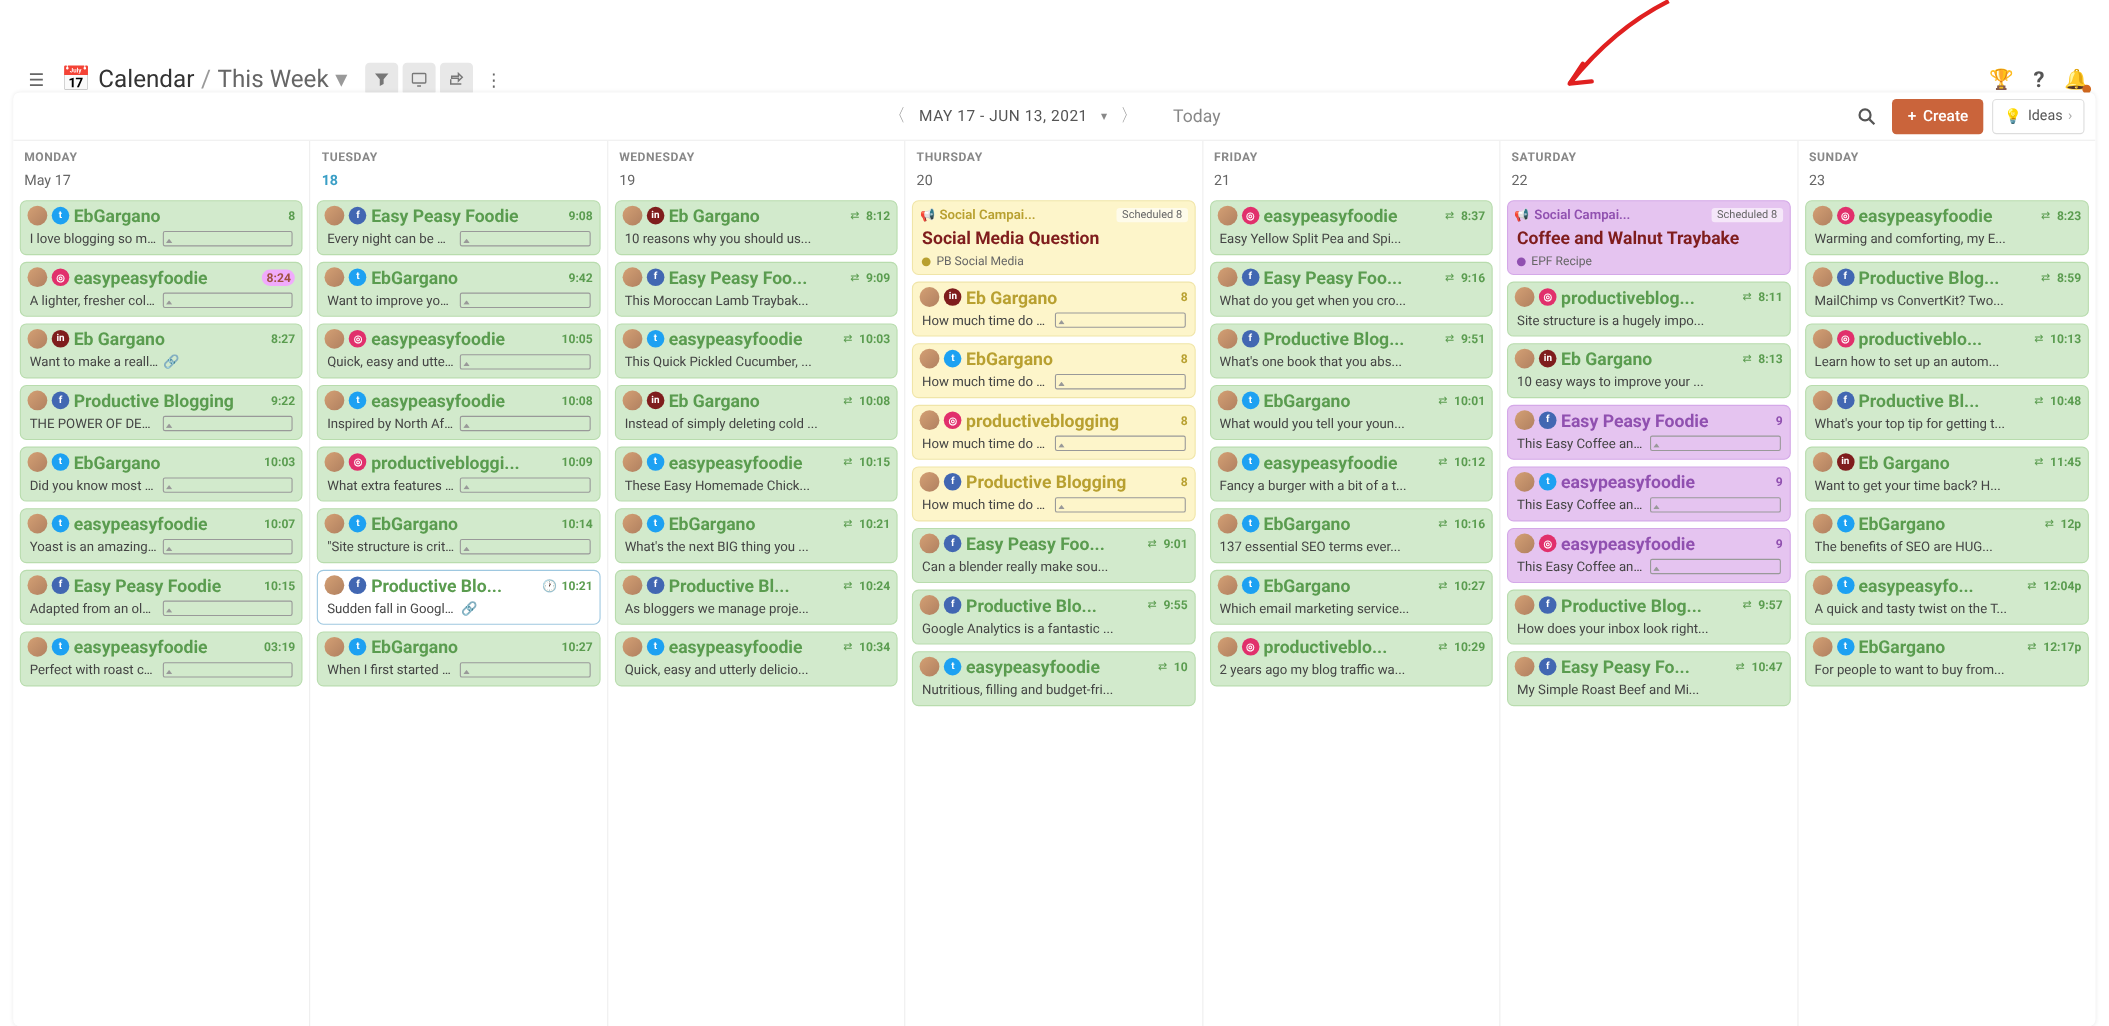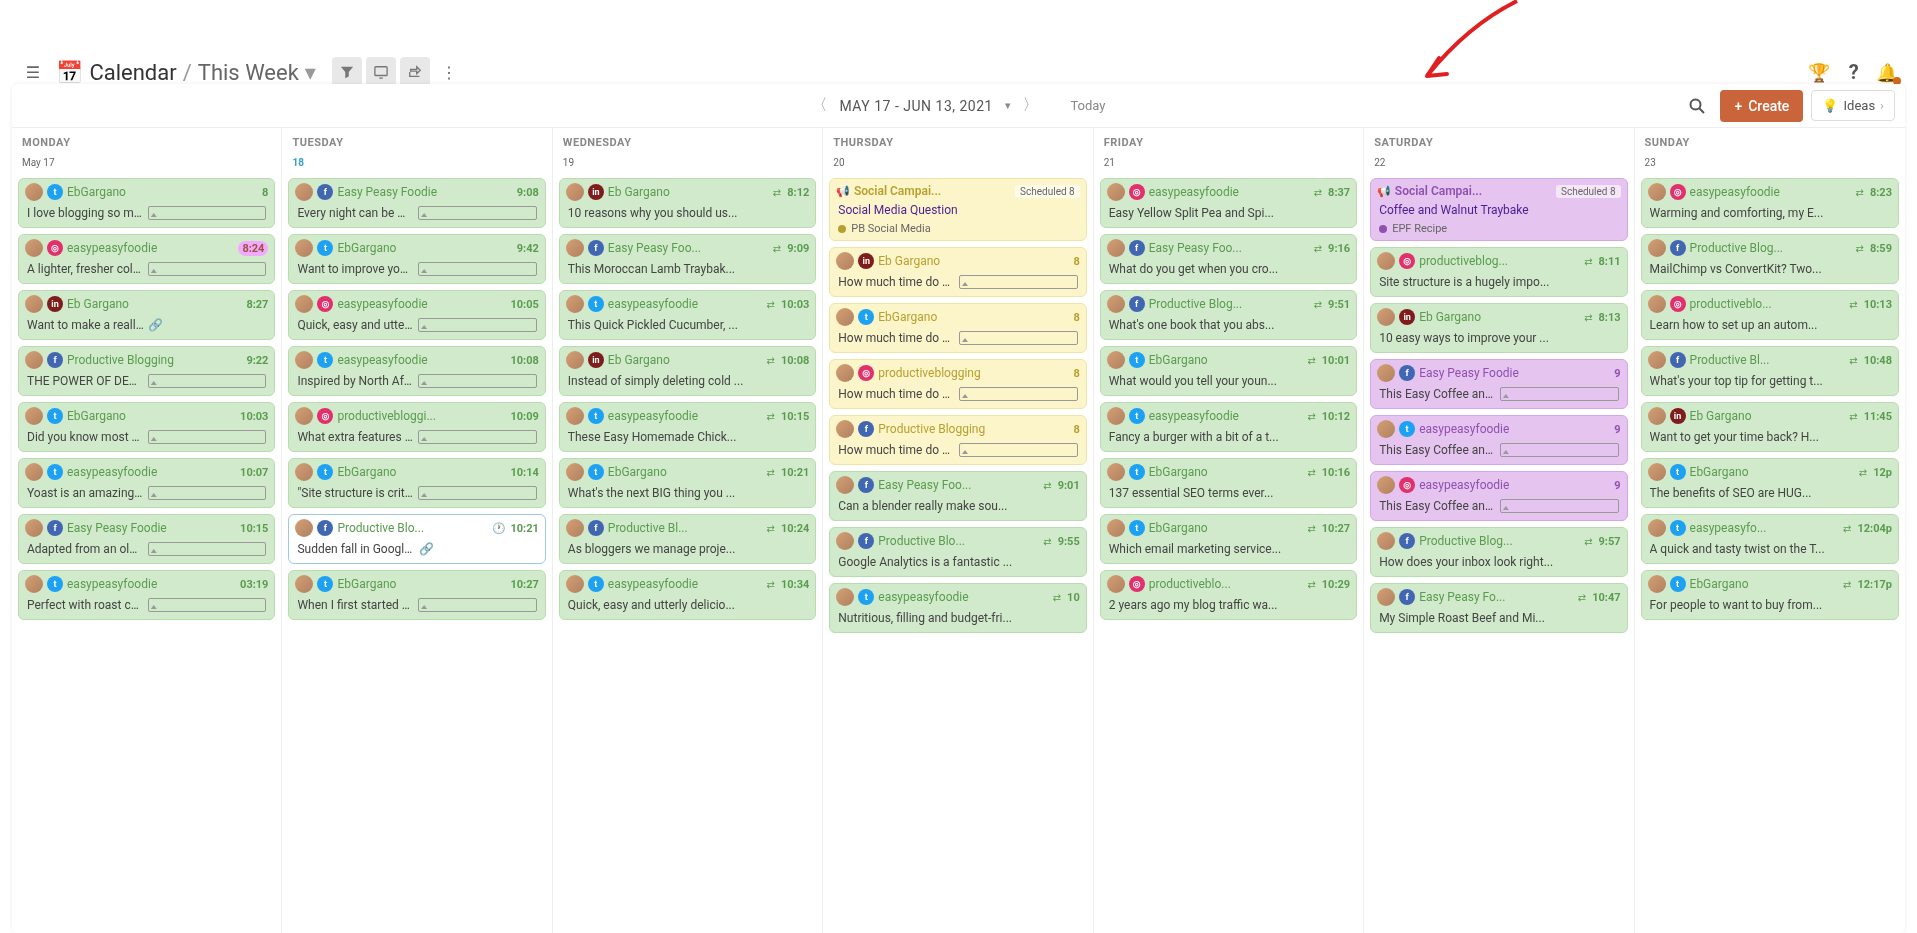--- a/index.html
+++ b/index.html
@@ -12,62 +12,62 @@
 .tool-group{display:flex;gap:4px;margin-left:8px}
 .tool-btn{width:30px;height:30px;background:#e8e8e8;border-radius:4px;display:flex;align-items:center;justify-content:center;color:#666;cursor:pointer}
 .right-icons{margin-left:auto;display:flex;gap:18px;align-items:center;color:#555}
 .bell-wrap{position:relative}
 .bell-dot{position:absolute;right:-2px;bottom:-2px;width:8px;height:8px;background:#d2691e;border-radius:50%}
 .cal-wrap{position:absolute;top:84px;left:12px;right:12px;bottom:0;background:#fff;border-radius:6px;box-shadow:0 0 4px rgba(0,0,0,.08);display:flex;flex-direction:column;overflow:hidden}
 .cal-head{display:flex;align-items:center;height:44px;border-bottom:1px solid #eee;position:relative}
 .nav-center{position:absolute;left:50%;transform:translateX(-50%);display:flex;align-items:center;gap:12px}
 .nav-arrow{color:#999;cursor:pointer;font-size:16px}
 .date-range{font-weight:400;color:#555;font-size:14px;letter-spacing:.5px}
-.today{color:#888;font-size:13px;margin-left:20px}
+.today{color:#888;font-size:16px;margin-left:20px}
 .head-right{position:absolute;right:10px;display:flex;gap:8px;align-items:center}
 .search-btn{color:#555}
 .create-btn{background:#ca643b;color:#fff;padding:8px 14px;border-radius:4px;font-size:14px;font-weight:500;display:flex;align-items:center;gap:6px;cursor:pointer}
 .ideas-btn{border:1px solid #ddd;padding:7px 10px;border-radius:4px;font-size:13px;color:#555;display:flex;align-items:center;gap:5px;cursor:pointer}
 .grid{display:grid;grid-template-columns:repeat(7,1fr);flex:1;overflow:hidden}
 .day-col{border-right:1px solid #eee;display:flex;flex-direction:column;overflow:hidden}
 .day-col:last-child{border-right:none}
 .day-head{padding:8px 10px;font-size:11px;font-weight:700;color:#888;letter-spacing:.5px}
-.day-num{padding:0 10px 6px;font-size:10px;color:#666}
+.day-num{padding:0 10px 6px;font-size:13px;color:#666}
 .day-num.current{color:#3b9fc6;font-weight:700}
 .cards{padding:4px 6px;overflow:hidden}
 .card{border-radius:6px;margin-bottom:6px;padding:3px 6px;font-size:12px;border:1px solid rgba(0,0,0,.08)}
 .card.green{background:#d2eacc;border-color:#b8dcad}
 .card.yellow{background:#fdf5ca;border-color:#f0e5a8}
 .card.purple{background:#e5c4f0;border-color:#d4a8e8}
 .card.blue{background:#fff;border-color:#9ec8e0;border-width:1px}
 .card-top{display:flex;align-items:center;gap:4px;min-height:20px}
 .avatar{width:18px;height:18px;border-radius:50%;background:linear-gradient(135deg,#d4a074,#b08060);flex-shrink:0}
 .plat{width:16px;height:16px;border-radius:50%;display:flex;align-items:center;justify-content:center;font-size:9px;color:#fff;flex-shrink:0;font-weight:700}
 .plat.tw{background:#1da1f2}
 .plat.fb{background:#4267b2}
 .plat.ig{background:#e1306c}
 .plat.ld{background:#7f1d1d}
-.acct{color:#5a9c4f;font-weight:400;font-size:12px;white-space:nowrap;overflow:hidden;text-overflow:ellipsis;flex:1}
+.acct{color:#5a9c4f;font-weight:700;font-size:16px;white-space:nowrap;overflow:hidden;text-overflow:ellipsis;flex:1}
 .acct.yellow{color:#b8a030}
 .acct.purple{color:#9050b0}
 .time{color:#5a9c4f;font-size:11px;font-weight:700;flex-shrink:0}
 .time.yellow{color:#b8a030}
 .time.purple{color:#9050b0}
 .shuffle{color:#5a9c4f;font-size:10px;margin-right:2px}
 .card-body{color:#444;font-size:12px;padding:4px 2px;display:flex;align-items:center;gap:4px;white-space:nowrap;overflow:hidden}
 .card-body span{overflow:hidden;text-overflow:ellipsis;flex:1}
 .media-icon{width:16px;height:14px;border:1px solid #999;border-radius:2px;flex-shrink:0;position:relative}
 .media-icon::after{content:"";position:absolute;bottom:2px;left:2px;width:6px;height:4px;background:#999;clip-path:polygon(0 100%,50% 0,100% 100%)}
 .link-icon{color:#888;font-size:12px}
 .campaign-head{display:flex;align-items:center;gap:4px;padding:2px 0}
 .camp-icon{color:#b8a030;font-size:11px}
 .camp-icon.purple{color:#9050b0}
 .camp-title{font-weight:600;font-size:12px;flex:1;overflow:hidden;text-overflow:ellipsis;white-space:nowrap}
 .camp-status{background:rgba(255,255,255,.6);padding:1px 5px;border-radius:3px;font-size:10px;color:#666}
-.sub-line{padding:3px 2px;font-size:12px;color:#4c1d95;font-weight:400}
+.sub-line{padding:3px 2px;font-size:16px;color:#7f1d1d;font-weight:700}
 .sub-tag{display:flex;align-items:center;gap:5px;font-size:11px;color:#666;padding:2px}
 .dot{width:8px;height:8px;border-radius:50%}
 .dot.olive{background:#b8a030}
 .dot.purple{background:#9050b0}
 .arrow-anno{position:absolute;top:-4px;right:380px;pointer-events:none;z-index:100}
 .arrow-anno svg{width:140px;height:100px}
 </style>
 </head>
 <body>
 

